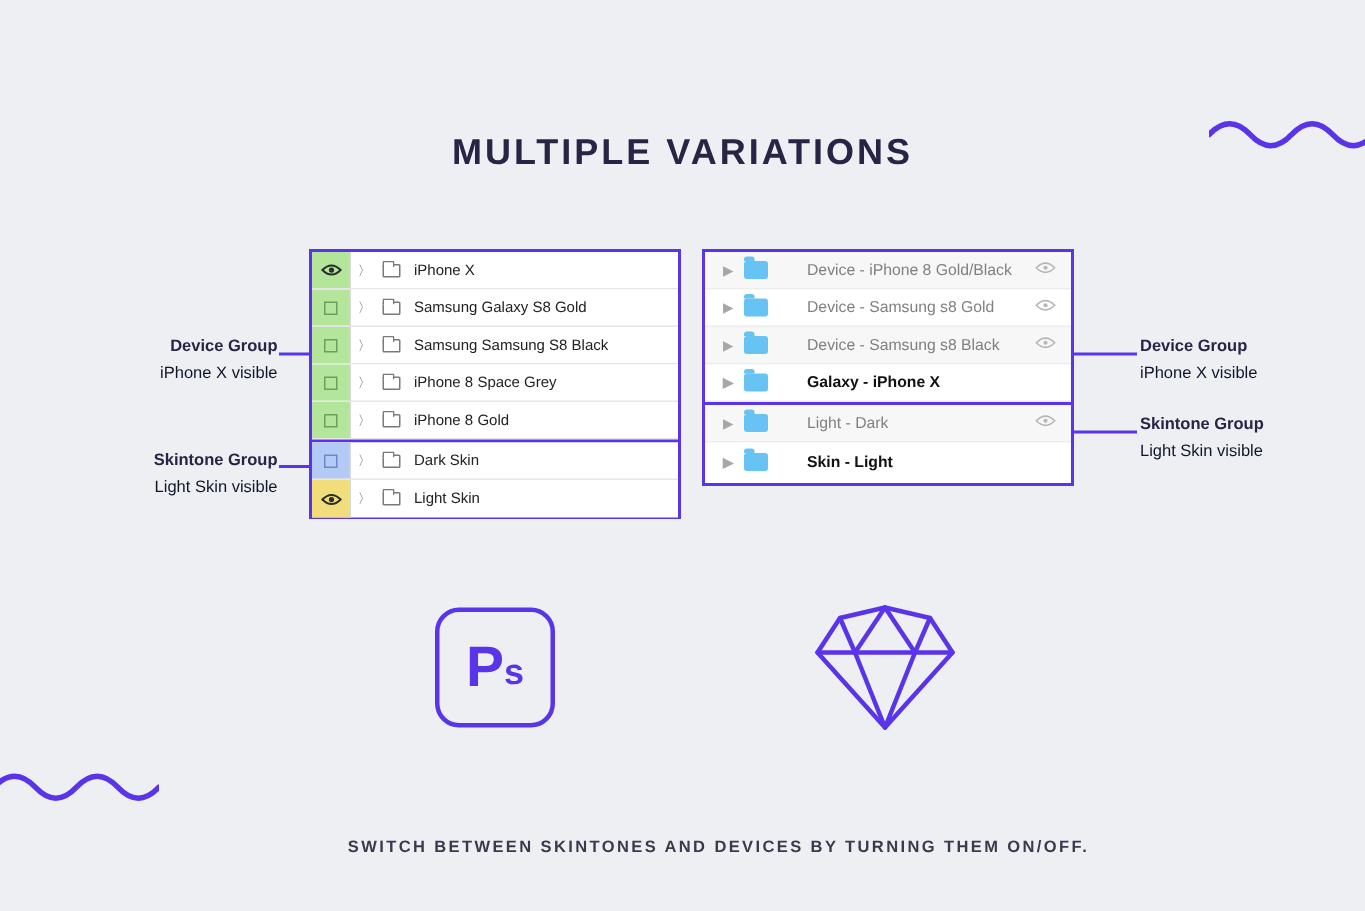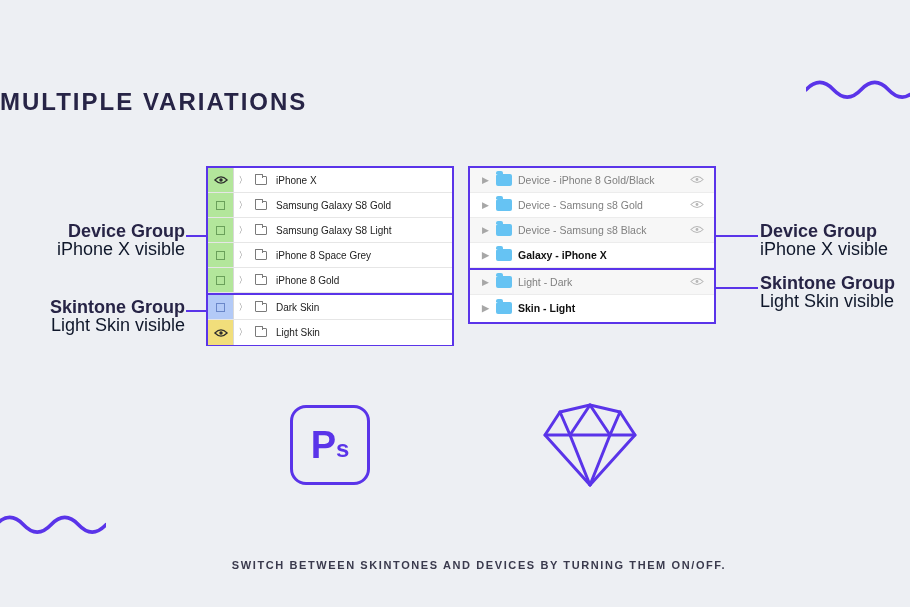--- a/index.html
+++ b/index.html
@@ -14,20 +14,21 @@
 
   
   .wave { position: absolute; width: 110px; height: 30px; }
   .wave svg { width: 100%; height: 100%; display:block; }
   .wave-top { top: 72px; right: -6px; }
   .wave-bottom { bottom: 70px; left: -4px; }
 
   .title {
     position: absolute;
     top: 88px; left: 0; right: 0;
+    text-align: center;
     font-weight: 800;
     letter-spacing: 2px;
     font-size: 24px;
     color: #272446;
   }
 
   .footer-note {
     position: absolute;
     bottom: 36px; left: 0; right: 0;
     text-align: center;
@@ -103,27 +104,27 @@
   .sk-row.active { color:#111; font-weight:600; }
   .sk-caret { color:#a7a7a7; font-size:9px; width:12px; }
   .sk-folder {
     width:16px; height:12px; margin:0 6px 0 2px;
     background:#66c3f3; border-radius:2px; position:relative;
   }
   .sk-folder::before{
     content:""; position:absolute; top:-3px; left:0;
     width:7px; height:3px; background:#66c3f3; border-radius:2px 2px 0 0;
   }
-  .sk-name { flex:1; white-space:nowrap; overflow:hidden; text-overflow:ellipsis;}
+  .sk-name { flex:1; white-space:nowrap; overflow:hidden; text-overflow:ellipsis;margin-left:20px;}
   .sk-eye { width:16px; text-align:right; }
   .sk-eye svg { width:14px; height:9px; }
   .sk-eye .eye-path { stroke:#b7b7b7; stroke-width:1.2; }
 
   
-  .callout { position:absolute; font-size:18px; line-height:18px; }
+  .callout { position:absolute; font-size:11px; line-height:18px; }
   .callout .t { font-weight:700; color:#272446; }
   .callout .s { color:#0f172a; }
   .callout.dev-left  { top: 222px; left:  40px; text-align:right; width:145px;}
   .callout.skin-left { top: 298px; left:  28px; text-align:right; width:157px;}
   .callout.dev-right { top: 222px; left: 760px; width:140px;}
   .callout.skin-right{ top: 274px; left: 760px; width:140px;}
 
   .lead {
     position:absolute; height:2px; background:#5a34e9;
   }
@@ -212,21 +213,21 @@
       <div class="ps-name">Samsung Galaxy S8 Gold</div>
     </div>
     <div class="ps-row">
       <div class="ps-toggle green">
           <div class="ps-square"></div>
         </div>
       <div class="ps-caret">〉</div>
       <div class="ps-folder">
           <div class="ps-folder-icon"></div>
         </div>
-      <div class="ps-name">Samsung Galaxy S8 Light</div>
+      <div class="ps-name">Samsung Samsung S8 Black</div>
     </div>
     <div class="ps-row">
       <div class="ps-toggle green">
           <div class="ps-square"></div>
         </div>
       <div class="ps-caret">〉</div>
       <div class="ps-folder">
           <div class="ps-folder-icon"></div>
         </div>
       <div class="ps-name">iPhone 8 Space Grey</div>

